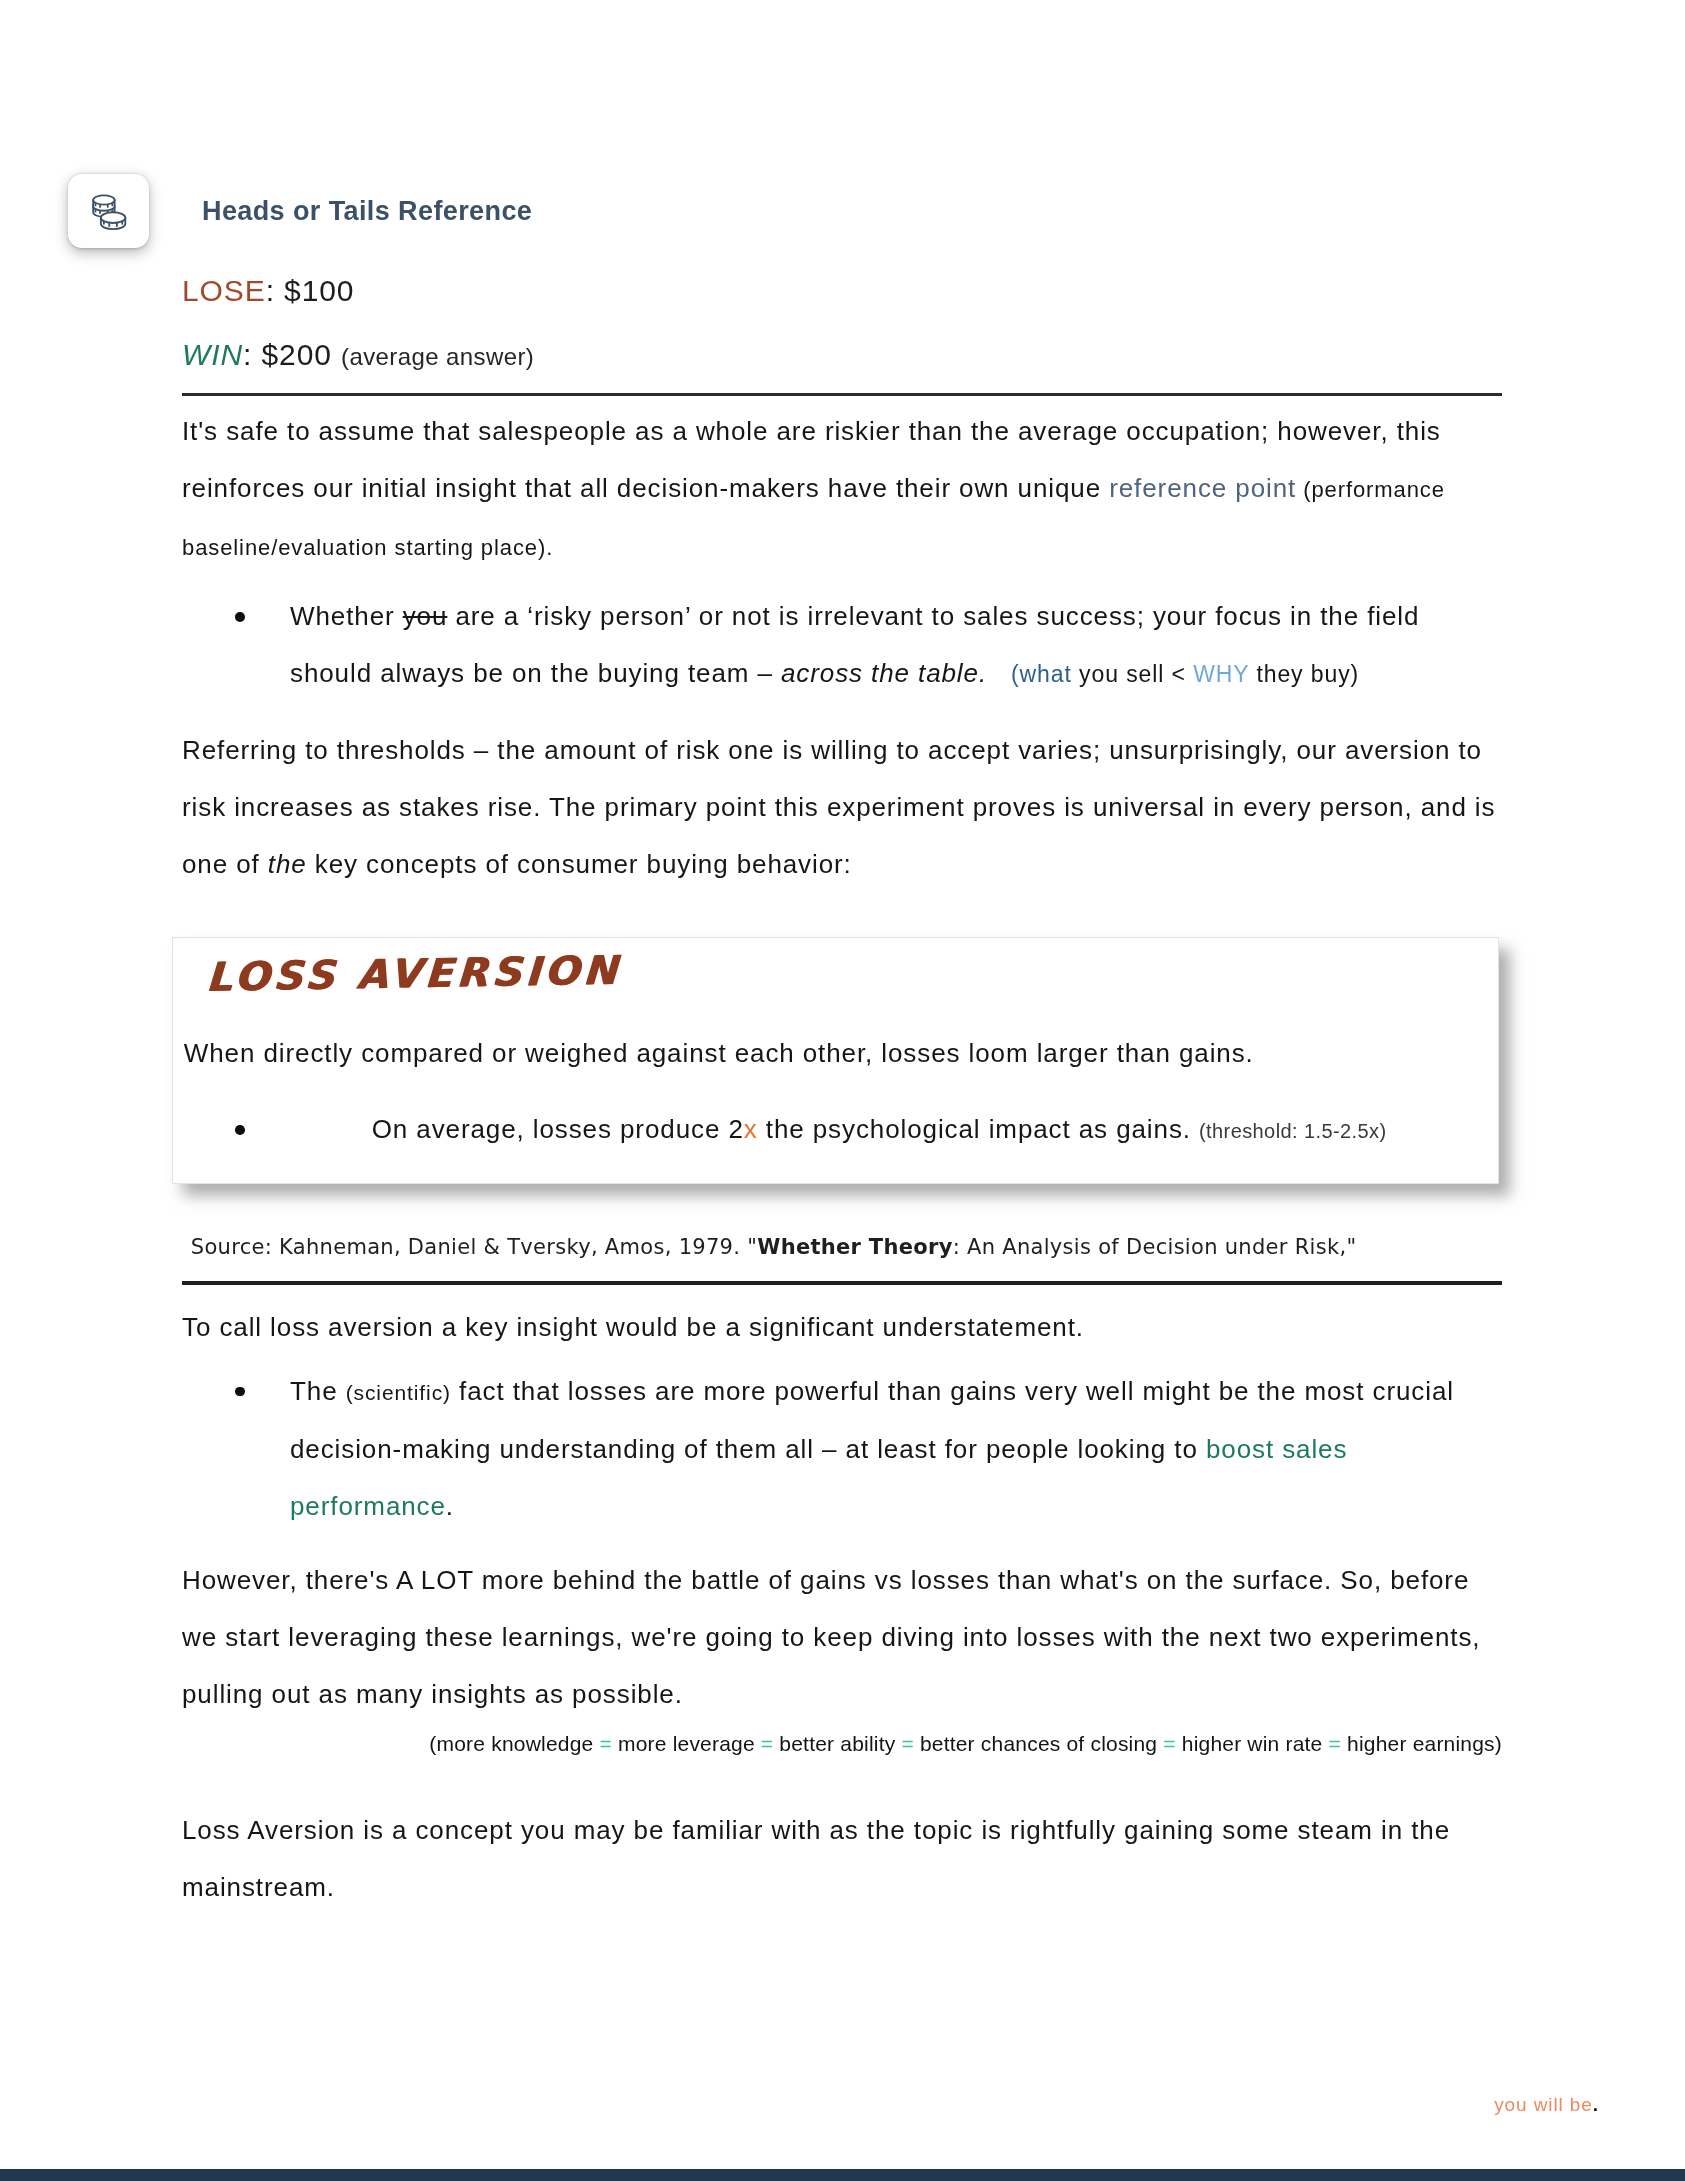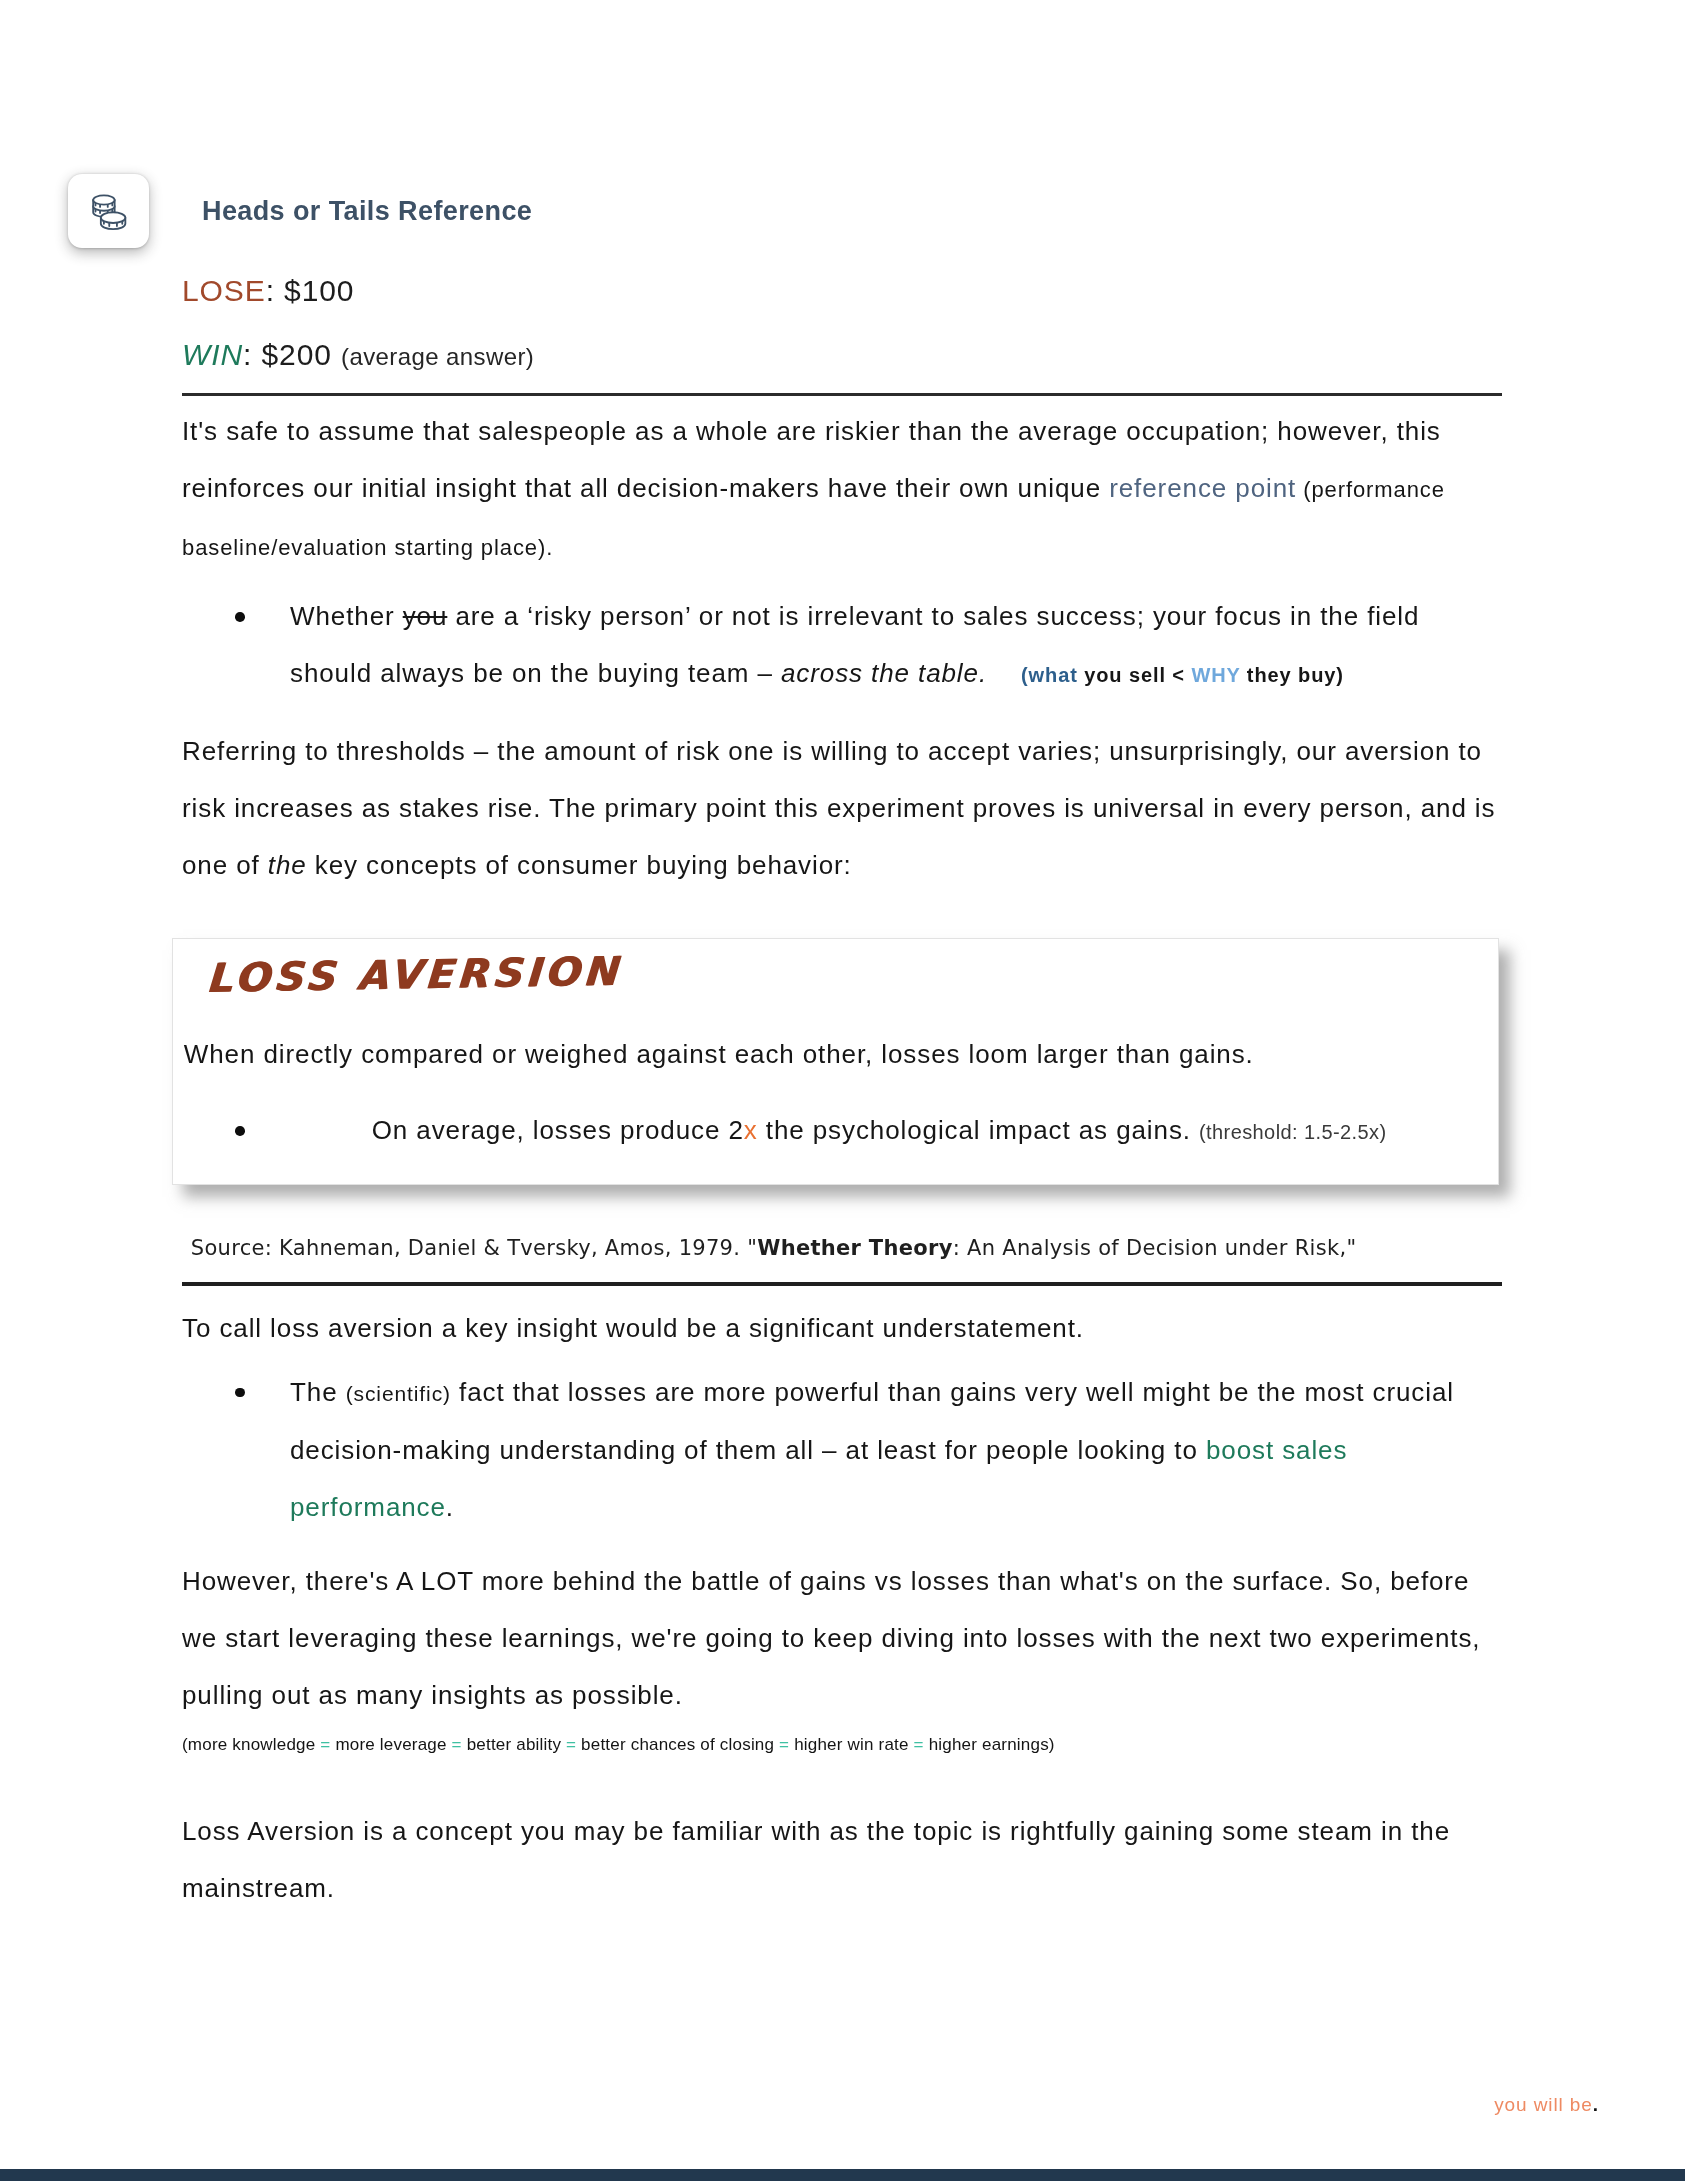--- a/index.html
+++ b/index.html
@@ -39,21 +39,21 @@
   .note-md  { font-size:22px; }
   .small-inline { font-size:21px; }
   .green  { color:#1E7A5B; }
   .ital   { font-style:italic; }
   .strike { text-decoration:line-through; text-decoration-thickness:1.8px; }
 
   .bullet { position:relative; padding-left:108px; font-size:26px; line-height:57px; letter-spacing:0.9px; color:#161616; }
   .b1 { margin-top:12.3px; }
   .b2 { margin-top:7px;  }
   .dot { position:absolute; left:53px; top:24px; width:9.7px; height:9.7px; border-radius:50%; background:#0d0d0d; }
-  .paren-note { font-size:20px; margin-left:34px; color:#161616;font-weight:bold; }
+  .paren-note { font-size:23px; margin-left:24px; color:#161616; }
   .what-blue { color:#2D5F8C; }
   .why-blue  { color:#6FA8DC; }
 
   
   .card { margin-top:44px; margin-left:-9.7px; width:1327px; background:#fff;
           border:0.9px solid #e2e2e2; box-shadow:10.5px 12.3px 14px rgba(110,110,110,.55);
           padding:16px 26px 23px 10.5px; }
   .brush { display:inline-block; margin-left:23px; font-family:"DejaVu Sans", sans-serif;
            font-style:italic; font-weight:bold; font-size:40px; letter-spacing:4.4px;
            color:#8E3A1F; transform:skewX(-7deg) rotate(-1deg); transform-origin:left bottom;
@@ -61,21 +61,21 @@
   .card-line { margin-top:24.6px; font-size:26px; line-height:57px; letter-spacing:0.9px; color:#161616; }
   .card-bullet { margin-top:19.3px; padding-left:102px;text-align:center; }
   .card-bullet .dot { left:51px; }
   .orange { color:#E97132; }
   .note-sm { font-size:20px; color:#3a3a3a; letter-spacing:0.4px; }
 
   .source { margin-top:46px; padding-left:8.8px; font-family:"DejaVu Sans", sans-serif;
             font-size:21px; line-height:35px; letter-spacing:0.3px; color:#1f1f1f; }
   .source .bold { font-weight:bold; }
 
-  .chain { font-size:17px; line-height:42px; letter-spacing:0.2px; color:#141414; }
+  .chain { font-size:21px; line-height:42px; letter-spacing:0.2px; color:#141414;text-align:right; }
   .eq { color:#3FC0A3; }
 
   .footer-tagline { position:absolute; right:86px; bottom:65px; font-size:19px; letter-spacing:0.9px; }
   .salmon { color:#EE8A62; }
   .period { color:#111; font-weight:bold; }
   .footer-bar { position:absolute; left:0; right:0; bottom:0; height:12.3px; background:#22384E; }
 </style>
 </head>
 <body>
 

